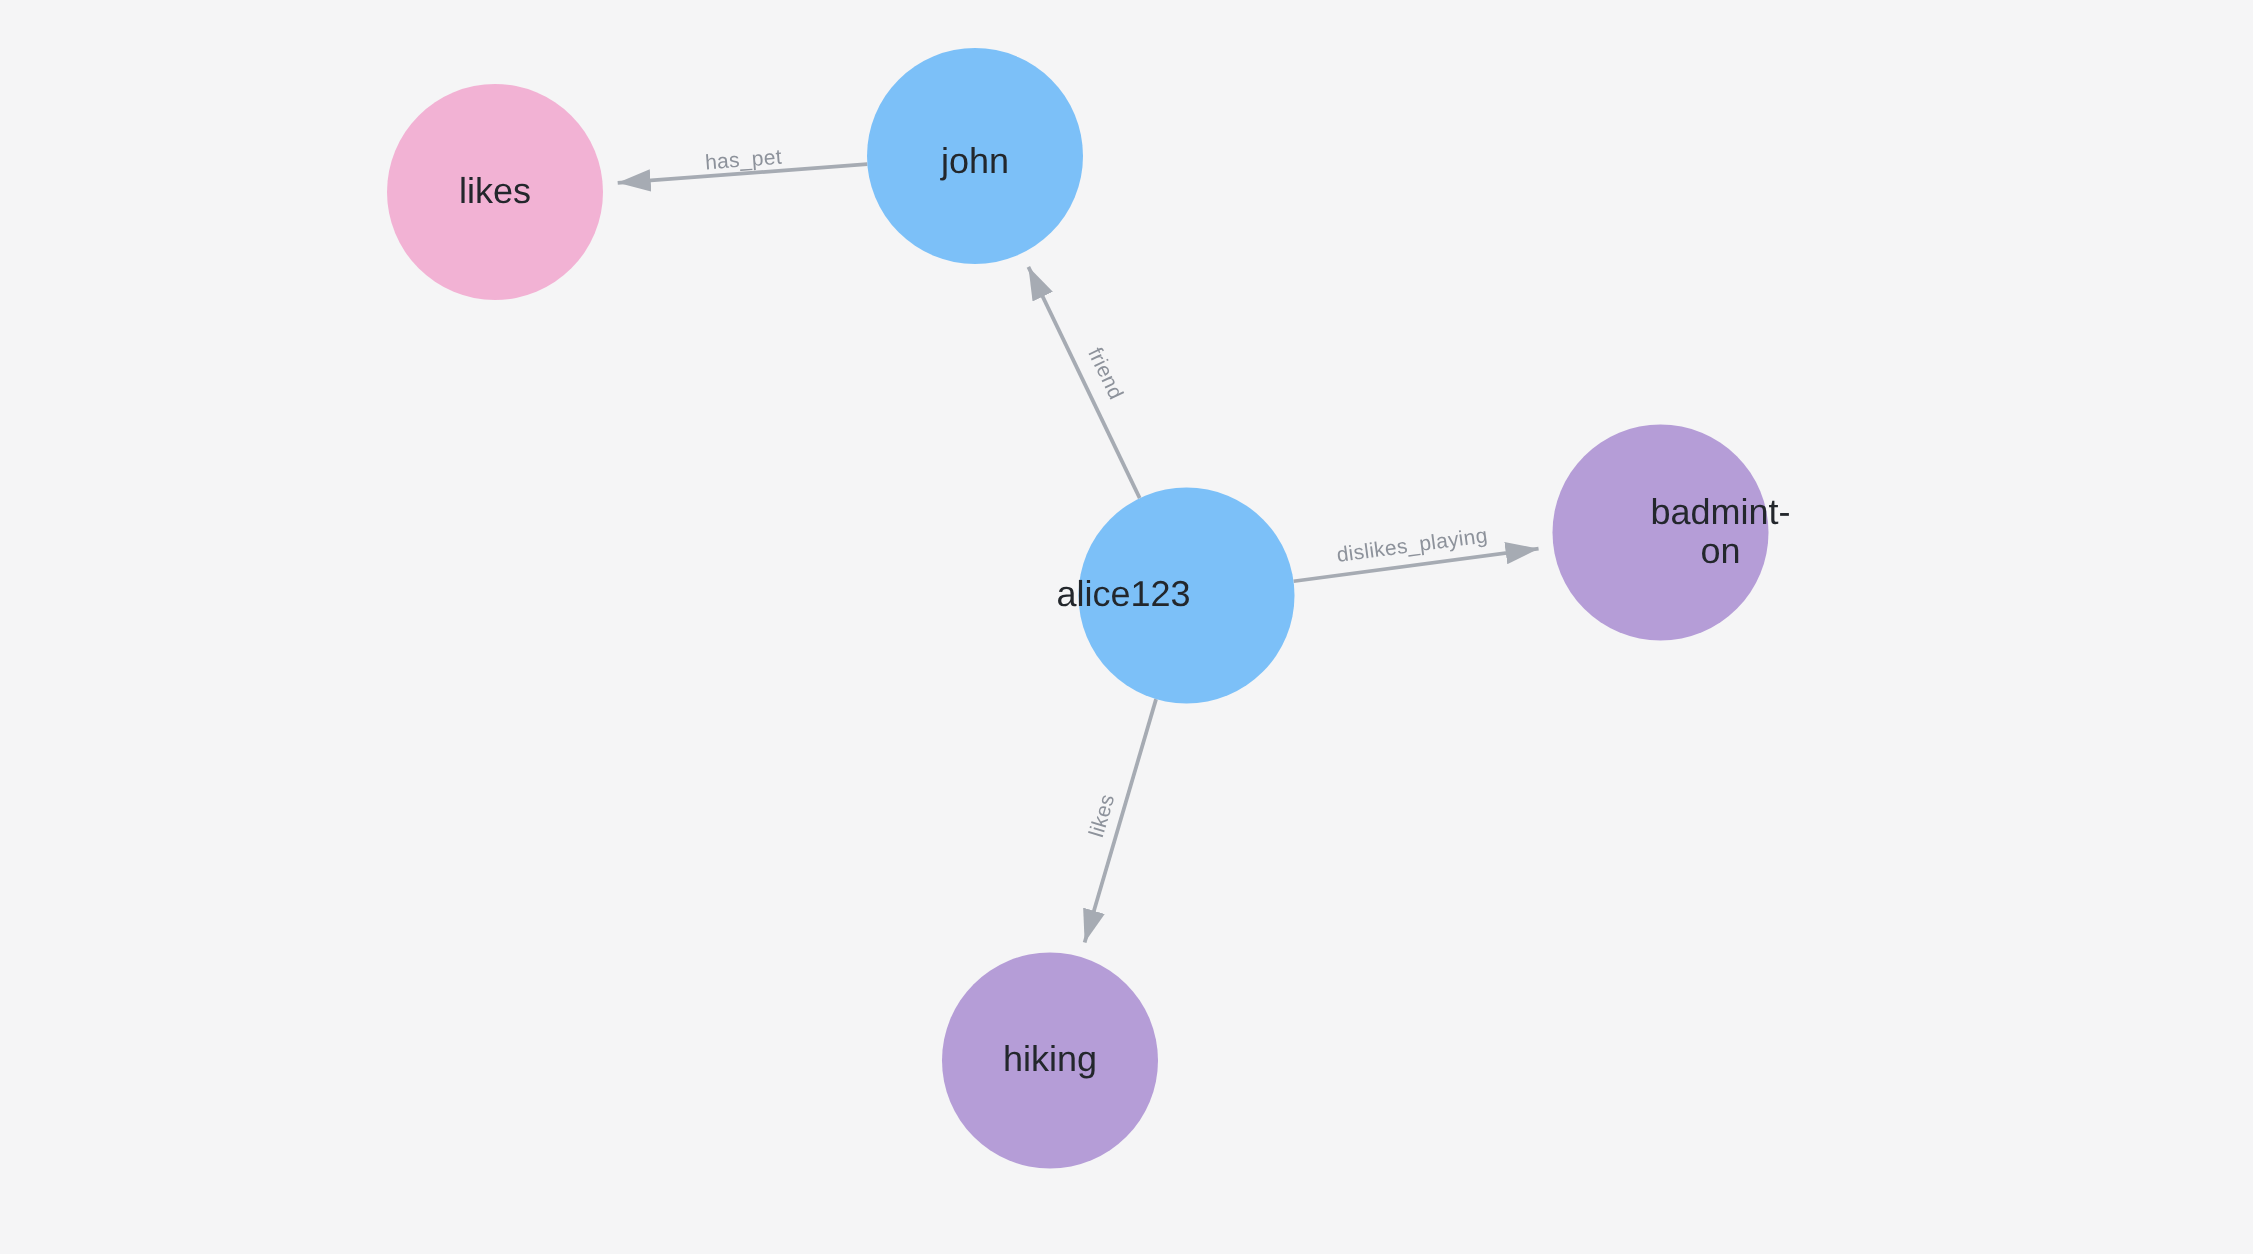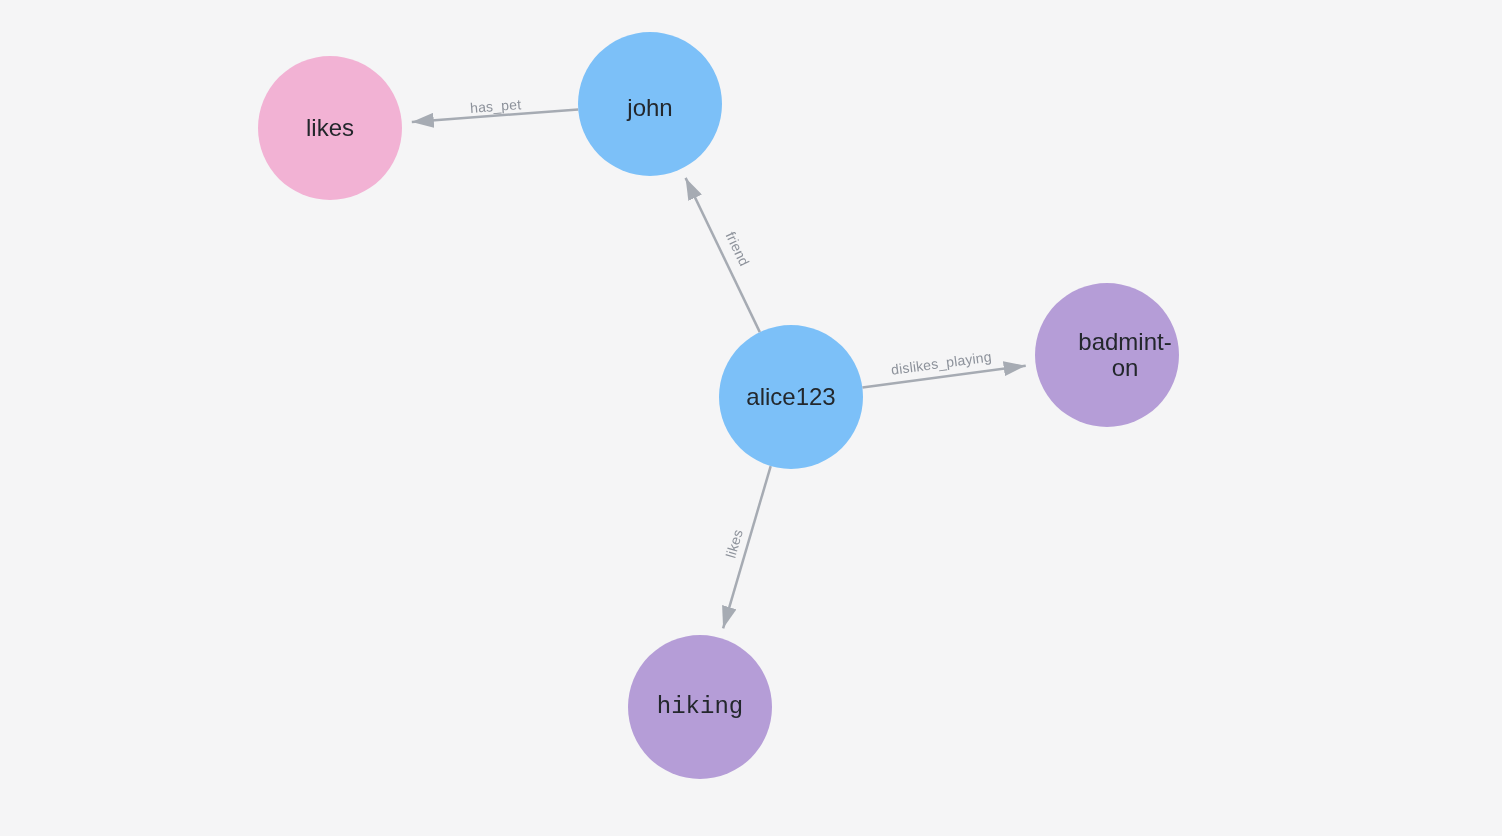--- a/index.html
+++ b/index.html
@@ -91,18 +91,18 @@
       <circle class="node-circle" cx="330" cy="128" r="72" fill="#f2b2d4"></circle>
       <circle class="node-circle" cx="650" cy="104" r="72" fill="#7cc0f8"></circle>
       <circle class="node-circle" cx="791" cy="397" r="72" fill="#7cc0f8"></circle>
       <circle class="node-circle" cx="1107" cy="355" r="72" fill="#b59dd7"></circle>
       <circle class="node-circle" cx="700" cy="707" r="72" fill="#b59dd7"></circle>
     </g>
   </svg>
 
   <div class="node-label" style="left:258px; top:56px;">likes</div>
   <div class="node-label" style="left:578px; top:36px;">john</div>
-  <div class="node-label" style="left:719px; top:325px;">alice123</div>
-  <div class="node-label" style="left:1053px; top:283px;">badmint-
+  <div class="node-label" style="left:677px; top:325px;">alice123</div>
+  <div class="node-label" style="left:1075px; top:283px;">badmint-
 on</div>
-  <div class="node-label" style="left:628px; top:635px;font-family:Liberation Mono, monospace;">hiking</div>
+  <div class="node-label" style="left:628px; top:635px;">hiking</div>
 
 </div>
 
 </body></html>

